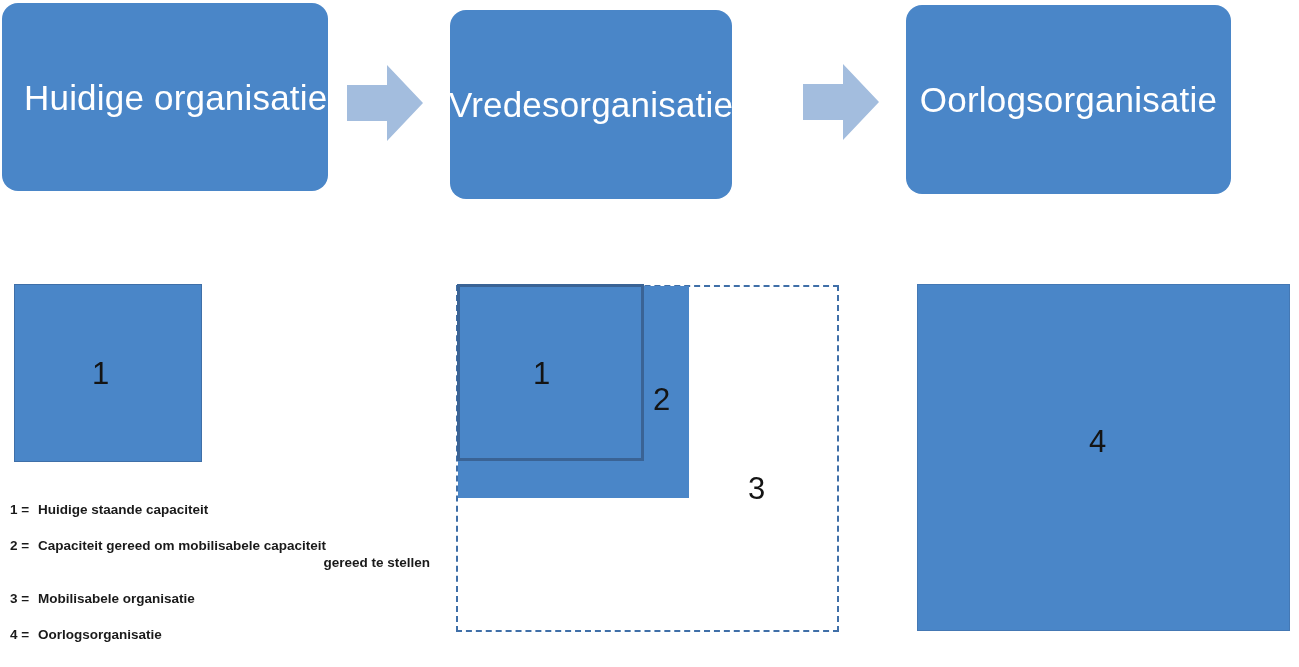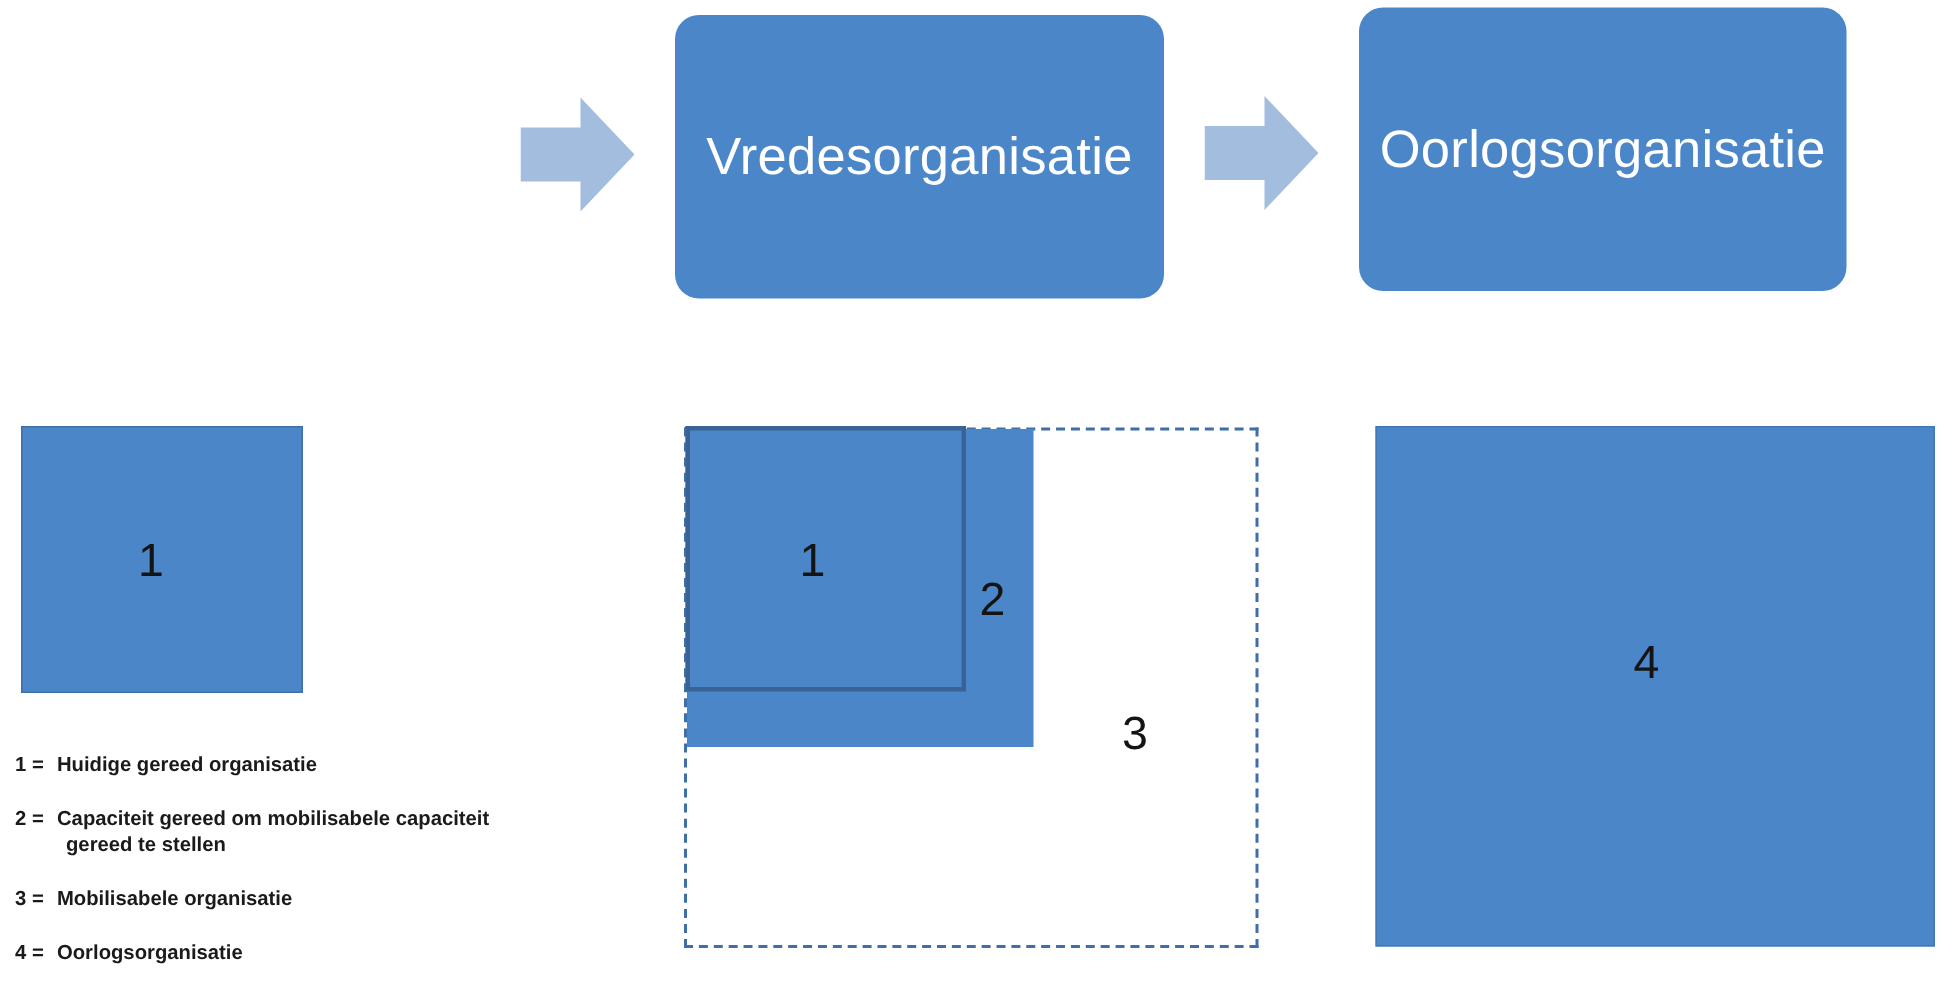--- a/index.html
+++ b/index.html
@@ -36,21 +36,21 @@
     justify-content: flex-start;
     padding-left: 22px;
   }
   .proc-label {
     display: block;
     line-height: 1.05;
     transform: translateY(1px);
   }
 
   #proc-box-0 { left: 2px;   top: 3px;  width: 326px; height: 188px; }
-  #proc-box-1 { left: 450px; top: 10px; width: 326px; height: 189px; }
+  #proc-box-1 { left: 450px; top: 10px; width: 282px; height: 189px; }
   #proc-box-2 { left: 906px; top: 5px;  width: 325px; height: 189px; }
 
   
   .arrow {
     position: absolute;
   }
   #arrow-0 { left: 347px; top: 63px; width: 76px; height: 80px; }
   #arrow-1 { left: 803px; top: 62px; width: 76px; height: 80px; }
 
   
@@ -124,27 +124,31 @@
     font-weight: 700;
     white-space: nowrap;
   }
   .legend-text {
     flex: 1 1 auto;
     font-weight: 700;
   }
   .legend-text .cont {
     display: block;
     padding-left: 6px;
+    text-align: right;
   }
 </style>
 </head>
 <body>
 
 <div id="canvas">
 
+  <div class="proc-box left-align" id="proc-box-0">
+    <span class="proc-label">Huidige organisatie</span>
+  </div>
 
   <div class="arrow" id="arrow-0">
     <svg viewBox="0 0 76 80" width="76" height="80" aria-hidden="true">
       <polygon points="0,22 40,22 40,2 76,40 40,78 40,58 0,58" fill="#A3BDDE"></polygon>
     </svg>
   </div>
 
   <div class="proc-box" id="proc-box-1">
     <span class="proc-label">Vredesorganisatie</span>
   </div>
@@ -171,21 +175,21 @@
   <span class="marker" id="marker-mid-3">3</span>
 
   <div class="cap-shape cap-filled" id="cap-right-4"></div>
   <span class="marker" id="marker-right-4">4</span>
 
   <div id="legend">
 
     <div class="legend-row">
       <span class="legend-key">1 =</span>
       <span class="legend-text">
-        <span>Huidige gereed organisatie</span>
+        <span>Huidige staande capaciteit</span>
       </span>
     </div>
 
     <div class="legend-row">
       <span class="legend-key">2 =</span>
       <span class="legend-text">
         <span>Capaciteit gereed om mobilisabele capaciteit</span>
         <span class="cont">gereed te stellen</span>
       </span>
     </div>

